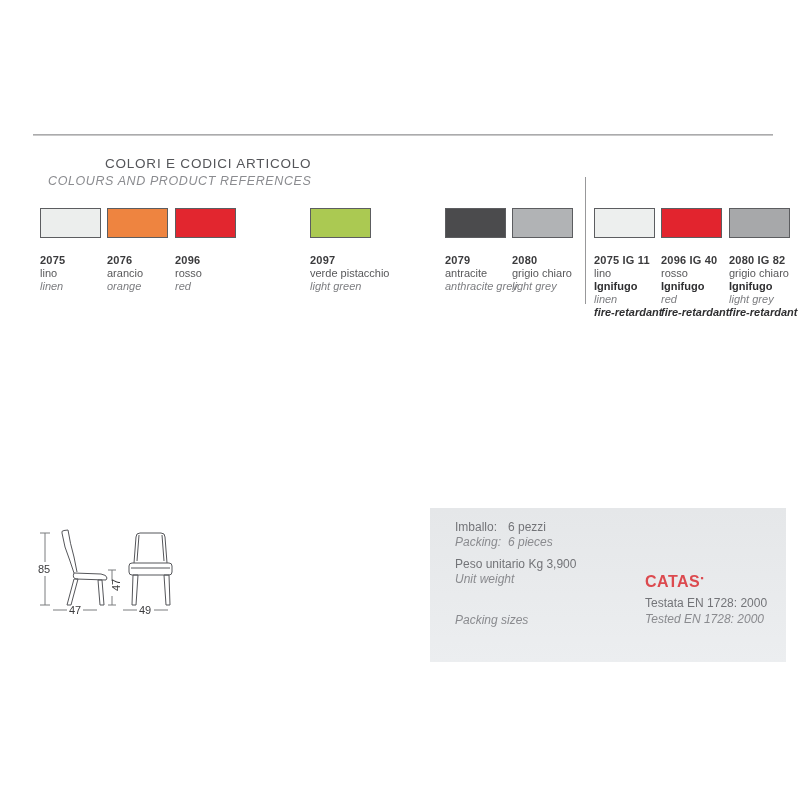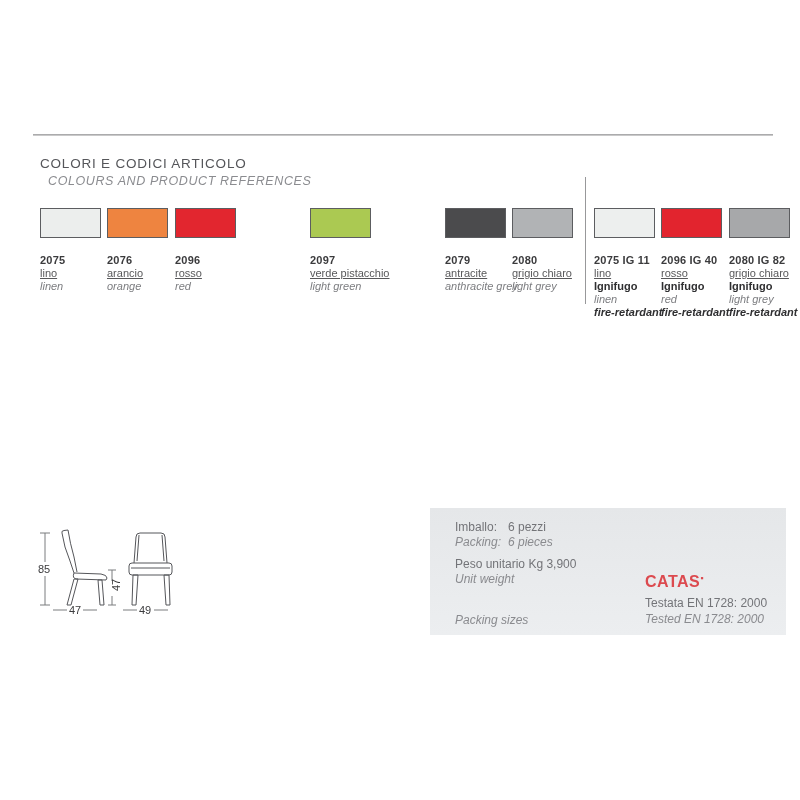--- a/index.html
+++ b/index.html
@@ -5,55 +5,55 @@
   * { margin:0; padding:0; box-sizing:border-box; }
   html,body { background:#ffffff; }
   .page {
     position:relative; width:800px; height:800px; background:#ffffff;
     font-family:"Liberation Sans", sans-serif; color:#58585a; overflow:hidden;
   }
   .top-rule {
     position:absolute; left:33px; top:134px; width:740px; height:2px;
     background:linear-gradient(to bottom,#9c9c9e,#d8d8d8); 
   }
-  .title-block { position:absolute; left:40px; top:156px; }
+  .title-block { position:absolute; left:40px; top:156px;text-align:right; }
   .page-title {
     font-size:13.5px; font-weight:400; color:#55565a; letter-spacing:0.8px;
   }
   .page-subtitle {
     font-size:12.5px; font-style:italic; color:#8b8c90; letter-spacing:0.6px;
     margin-left:8px; margin-top:3px; font-weight:400;
   }
   .divider-v {
     position:absolute; left:585px; top:177px; width:1px; height:127px; background:#98989a;
   }
   .card { position:absolute; top:208px; width:67px; }
   .c0{left:40px}.c1{left:107px}.c2{left:175px}.c3{left:242px}
   .c4{left:310px}.c5{left:377px}.c6{left:445px}.c7{left:512px}
   .f0{left:594px}.f1{left:661px}.f2{left:729px}
   .swatch {
     width:61px; height:30px; border:1px solid #5c5d60; margin-bottom:8px;
   }
   .card div { line-height:13px; font-size:11px; white-space:nowrap; }
   .code { color:#3b3b3d; font-weight:bold; letter-spacing:0.2px;margin-top:16px; }
-  .name-it { color:#58585a;text-decoration:underline; }
+  .name-it { color:#58585a; }
   .name-en { color:#7c7d80; font-style:italic; }
   .fr-it { color:#2f2f31; font-weight:bold; }
   .fr-en { color:#2f2f31; font-weight:bold; font-style:italic; }
   .chairs { position:absolute; left:30px; top:517px; width:150px; height:110px; }
   .chairs path, .chairs line, .chairs polygon, .chairs rect.shape {
     fill:none; stroke:#55565a; stroke-width:1;
   }
   .chairs .dim { stroke:#7b7c7e; stroke-width:1; }
   .chairs text {
     font-family:"Liberation Sans", sans-serif; font-size:11px; fill:#3b3b3d;
   }
   .chairs .mask { fill:#ffffff; stroke:none; }
   .specs-panel {
-    position:absolute; left:430px; top:508px; width:356px; height:127px;
+    position:absolute; left:430px; top:508px; width:356px; height:154px;
     background:linear-gradient(to bottom,#e5e7e9 0%, #eceef0 100%);
   }
   .specs-panel .line { position:absolute; font-size:12px; color:#737478; white-space:nowrap; }
   .it-line { font-style:italic; color:#8a8b8f !important; }
   .lab { display:inline-block; width:53px; }
   .sp-1 { left:25px; top:12px; }
   .sp-2 { left:25px; top:27px; }
   .sp-3 { left:25px; top:49px; }
   .sp-4 { left:25px; top:64px; }
   .sp-5 { left:25px; top:90px; }

